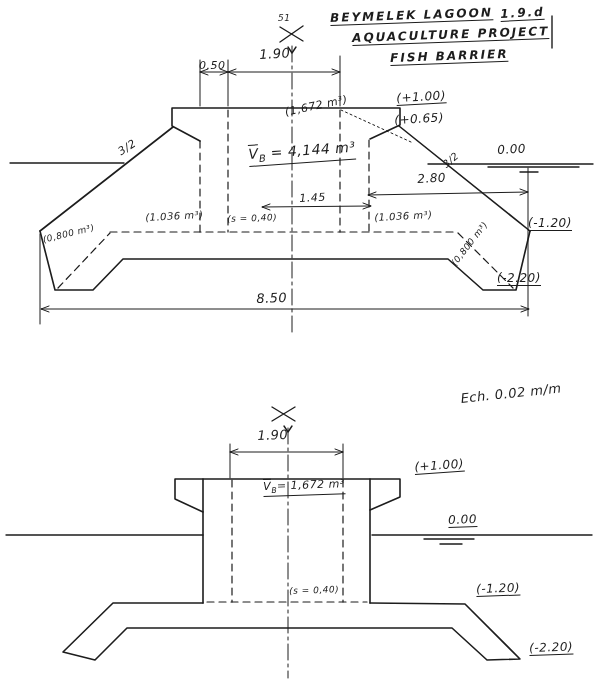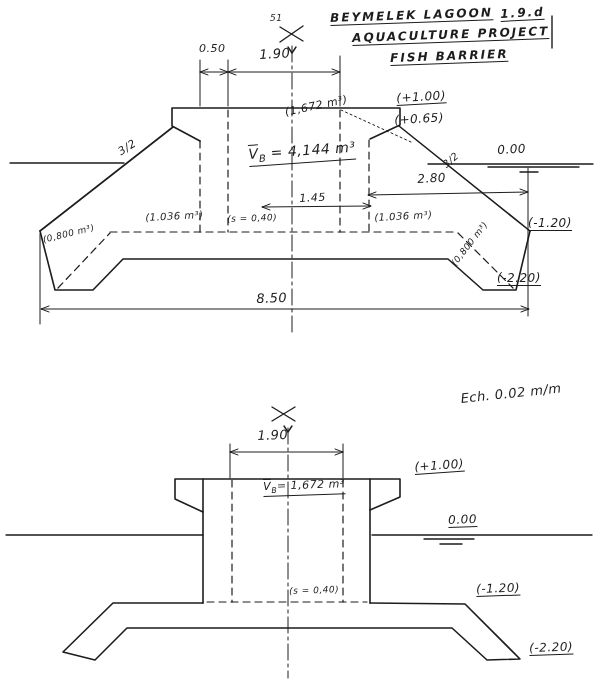--- a/index.html
+++ b/index.html
@@ -78,22 +78,22 @@
     </g>
 
     <path stroke-width="1.4" d="M552 16 V48"></path>
   </svg>
 
   <div class="lbl title" style="left:330px;top:12px;transform:rotate(-2deg);"><span class="u">BEYMELEK LAGOON</span></div>
   <div class="lbl title" style="left:500px;top:8px;transform:rotate(-3deg);"><span class="u">1.9.d</span></div>
   <div class="lbl title" style="left:352px;top:32px;transform:rotate(-2deg);"><span class="u">AQUACULTURE PROJECT</span></div>
   <div class="lbl title" style="left:390px;top:52px;transform:rotate(-2deg);"><span class="u">FISH BARRIER</span></div>
 
-  <div class="lbl fs9" style="left:270px;top:14px;">51</div>
-  <div class="lbl fs11" style="left:199px;top:43px;">0.50</div>
+  <div class="lbl fs9" style="left:278px;top:14px;">51</div>
+  <div class="lbl fs11" style="left:199px;top:60px;">0.50</div>
   <div class="lbl fs13" style="left:259px;top:48px;transform:rotate(-3deg);">1.90</div>
   <div class="lbl fs11" style="left:284px;top:107px;transform:rotate(-12deg);">(1,672 m³)</div>
   <div class="lbl fs12" style="left:396px;top:92px;transform:rotate(-3deg);"><span class="u">(+1.00)</span></div>
   <div class="lbl fs12" style="left:394px;top:114px;transform:rotate(-3deg);">(+0.65)</div>
   <div class="lbl fs11" style="left:116px;top:148px;transform:rotate(-33deg);">3/2</div>
   <div class="lbl fs14" style="left:248px;top:147px;transform:rotate(-4deg);"><span class="u"><span class="vbar">V</span><sub>B</sub> <span>= 4,144 m³</span></span></div>
   <div class="lbl fs12" style="left:497px;top:144px;transform:rotate(-3deg);">0.00</div>
   <div class="lbl fs10" style="left:441px;top:162px;transform:rotate(-40deg);">3/2</div>
   <div class="lbl fs12" style="left:417px;top:173px;transform:rotate(-3deg);">2.80</div>
   <div class="lbl fs11" style="left:299px;top:193px;transform:rotate(-3deg);">1.45</div>

